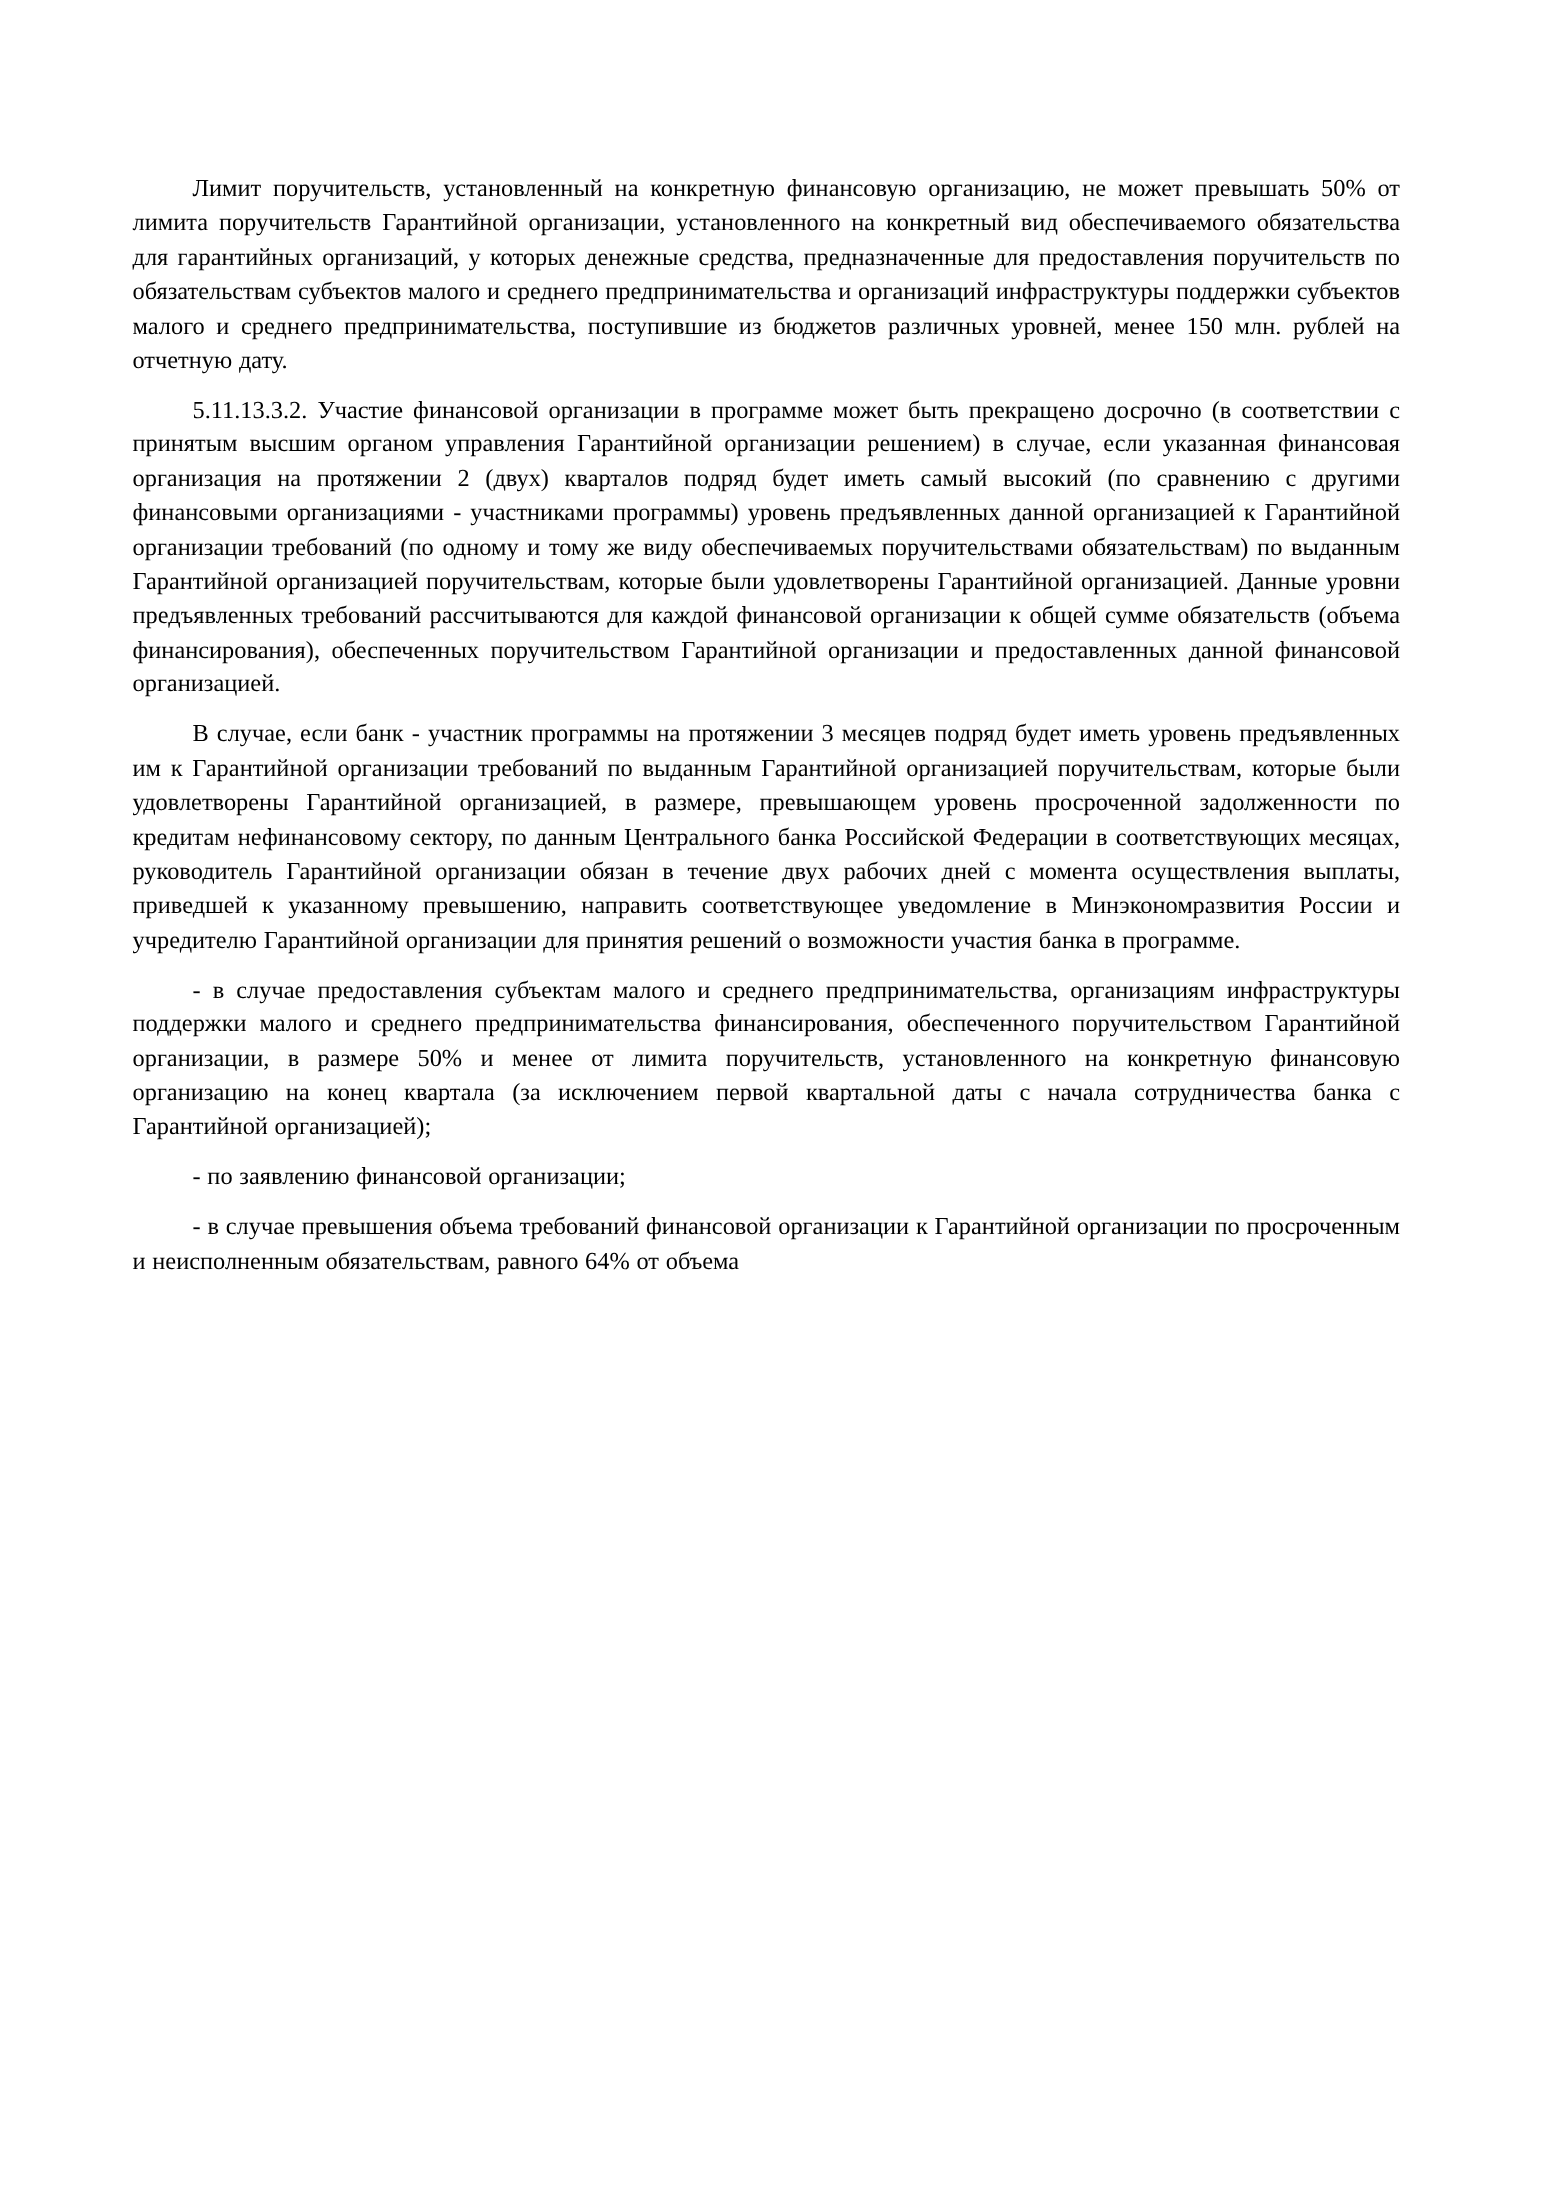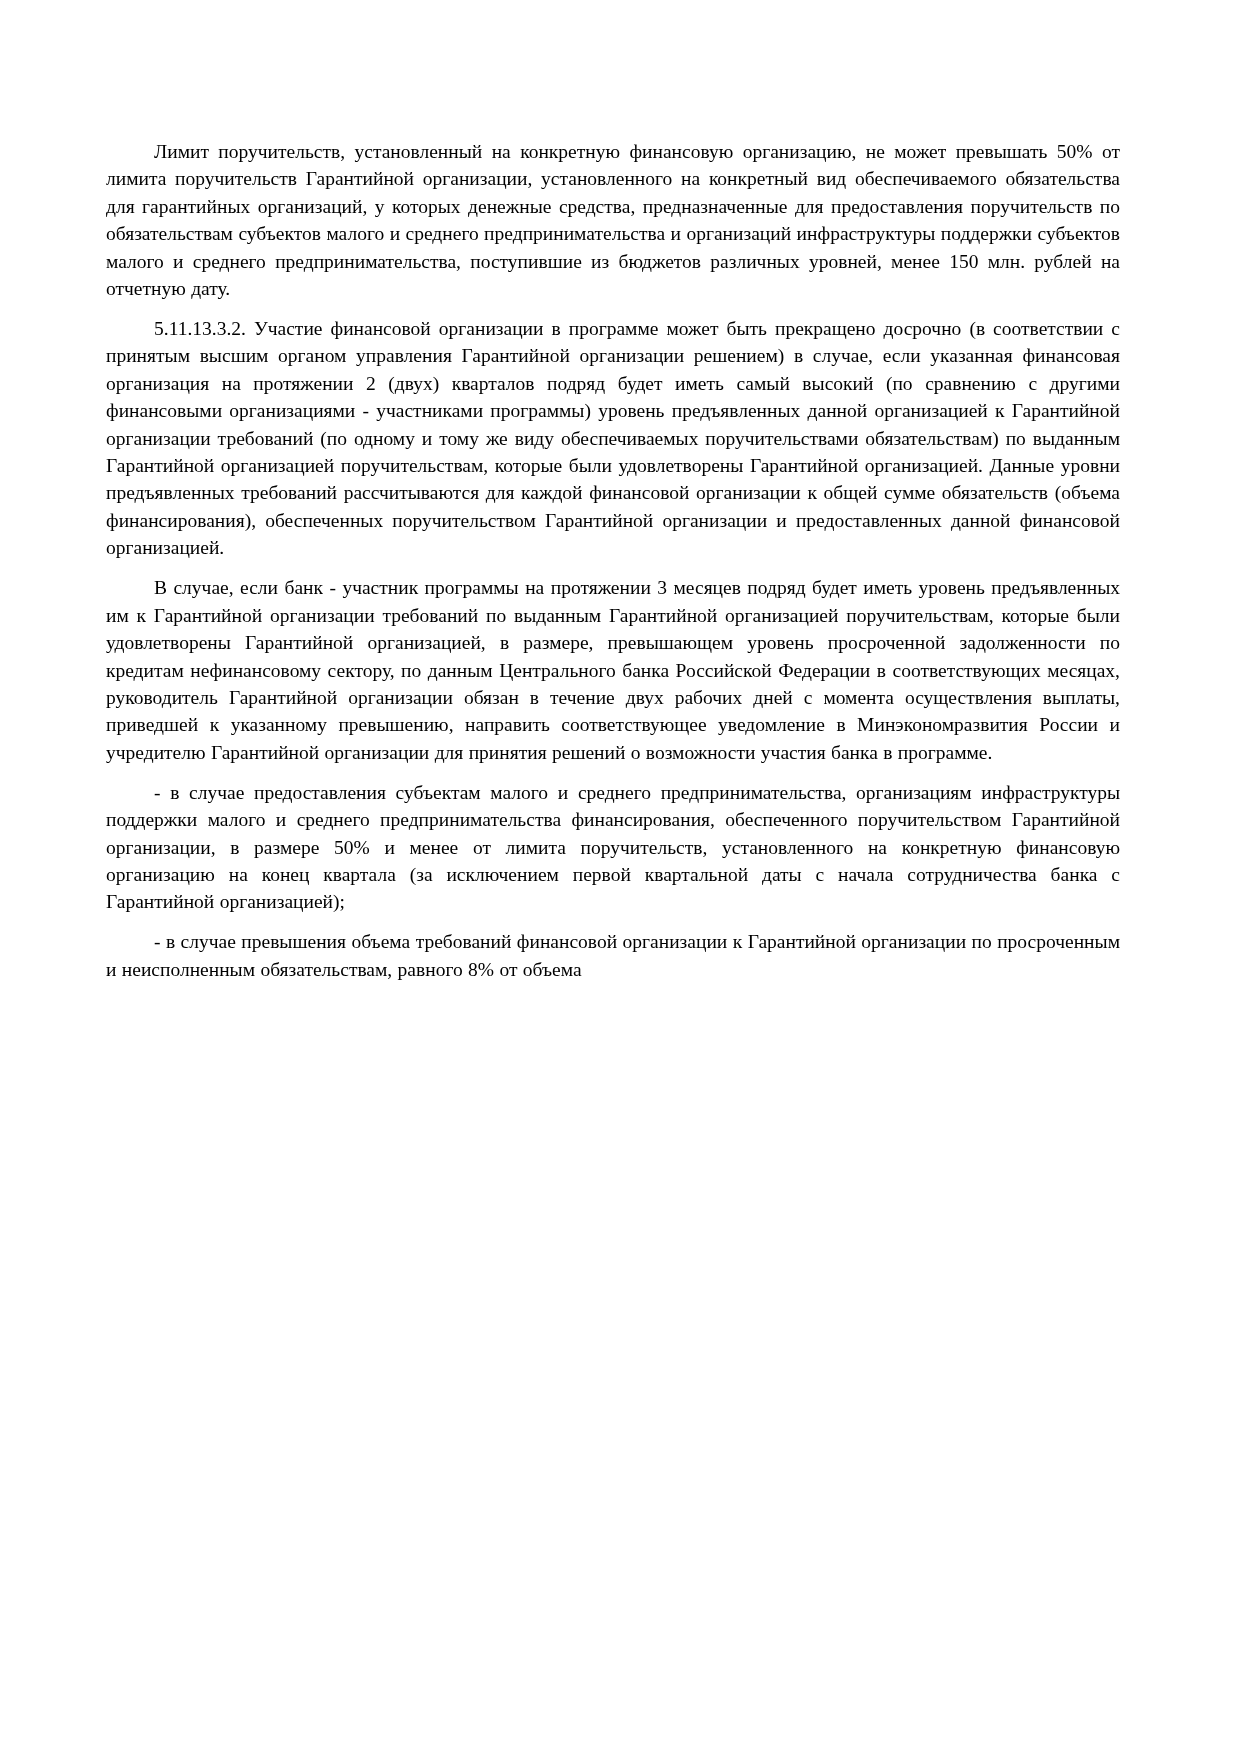--- a/index.html
+++ b/index.html
@@ -38,15 +38,16 @@
 </style>
 </head>
 <body>
 
 <div class="page">
   <div class="content">
     <p class="para">Лимит поручительств, установленный на конкретную финансовую организацию, не может превышать 50% от лимита поручительств Гарантийной организации, установленного на конкретный вид обеспечиваемого обязательства для гарантийных организаций, у которых денежные средства, предназначенные для предоставления поручительств по обязательствам субъектов малого и среднего предпринимательства и организаций инфраструктуры поддержки субъектов малого и среднего предпринимательства, поступившие из бюджетов различных уровней, менее 150 млн. рублей на отчетную дату.</p>
     <p class="para">5.11.13.3.2. Участие финансовой организации в программе может быть прекращено досрочно (в соответствии с принятым высшим органом управления Гарантийной организации решением) в случае, если указанная финансовая организация на протяжении 2 (двух) кварталов подряд будет иметь самый высокий (по сравнению с другими финансовыми организациями - участниками программы) уровень предъявленных данной организацией к Гарантийной организации требований (по одному и тому же виду обеспечиваемых поручительствами обязательствам) по выданным Гарантийной организацией поручительствам, которые были удовлетворены Гарантийной организацией. Данные уровни предъявленных требований рассчитываются для каждой финансовой организации к общей сумме обязательств (объема финансирования), обеспеченных поручительством Гарантийной организации и предоставленных данной финансовой организацией.</p>
     <p class="para">В случае, если банк - участник программы на протяжении 3 месяцев подряд будет иметь уровень предъявленных им к Гарантийной организации требований по выданным Гарантийной организацией поручительствам, которые были удовлетворены Гарантийной организацией, в размере, превышающем уровень просроченной задолженности по кредитам нефинансовому сектору, по данным Центрального банка Российской Федерации в соответствующих месяцах, руководитель Гарантийной организации обязан в течение двух рабочих дней с момента осуществления выплаты, приведшей к указанному превышению, направить соответствующее уведомление в Минэкономразвития России и учредителю Гарантийной организации для принятия решений о возможности участия банка в программе.</p>
     <p class="para">- в случае предоставления субъектам малого и среднего предпринимательства, организациям инфраструктуры поддержки малого и среднего предпринимательства финансирования, обеспеченного поручительством Гарантийной организации, в размере 50% и менее от лимита поручительств, установленного на конкретную финансовую организацию на конец квартала (за исключением первой квартальной даты с начала сотрудничества банка с Гарантийной организацией);</p>
-    <p class="para">- в случае превышения объема требований финансовой организации к Гарантийной организации по просроченным и неисполненным обязательствам, равного 8% от объема</p>
+    <p class="para">- по заявлению финансовой организации;</p>
+    <p class="para">- в случае превышения объема требований финансовой организации к Гарантийной организации по просроченным и неисполненным обязательствам, равного 64% от объема</p>
   </div>
 </div>
 
 </body></html>

